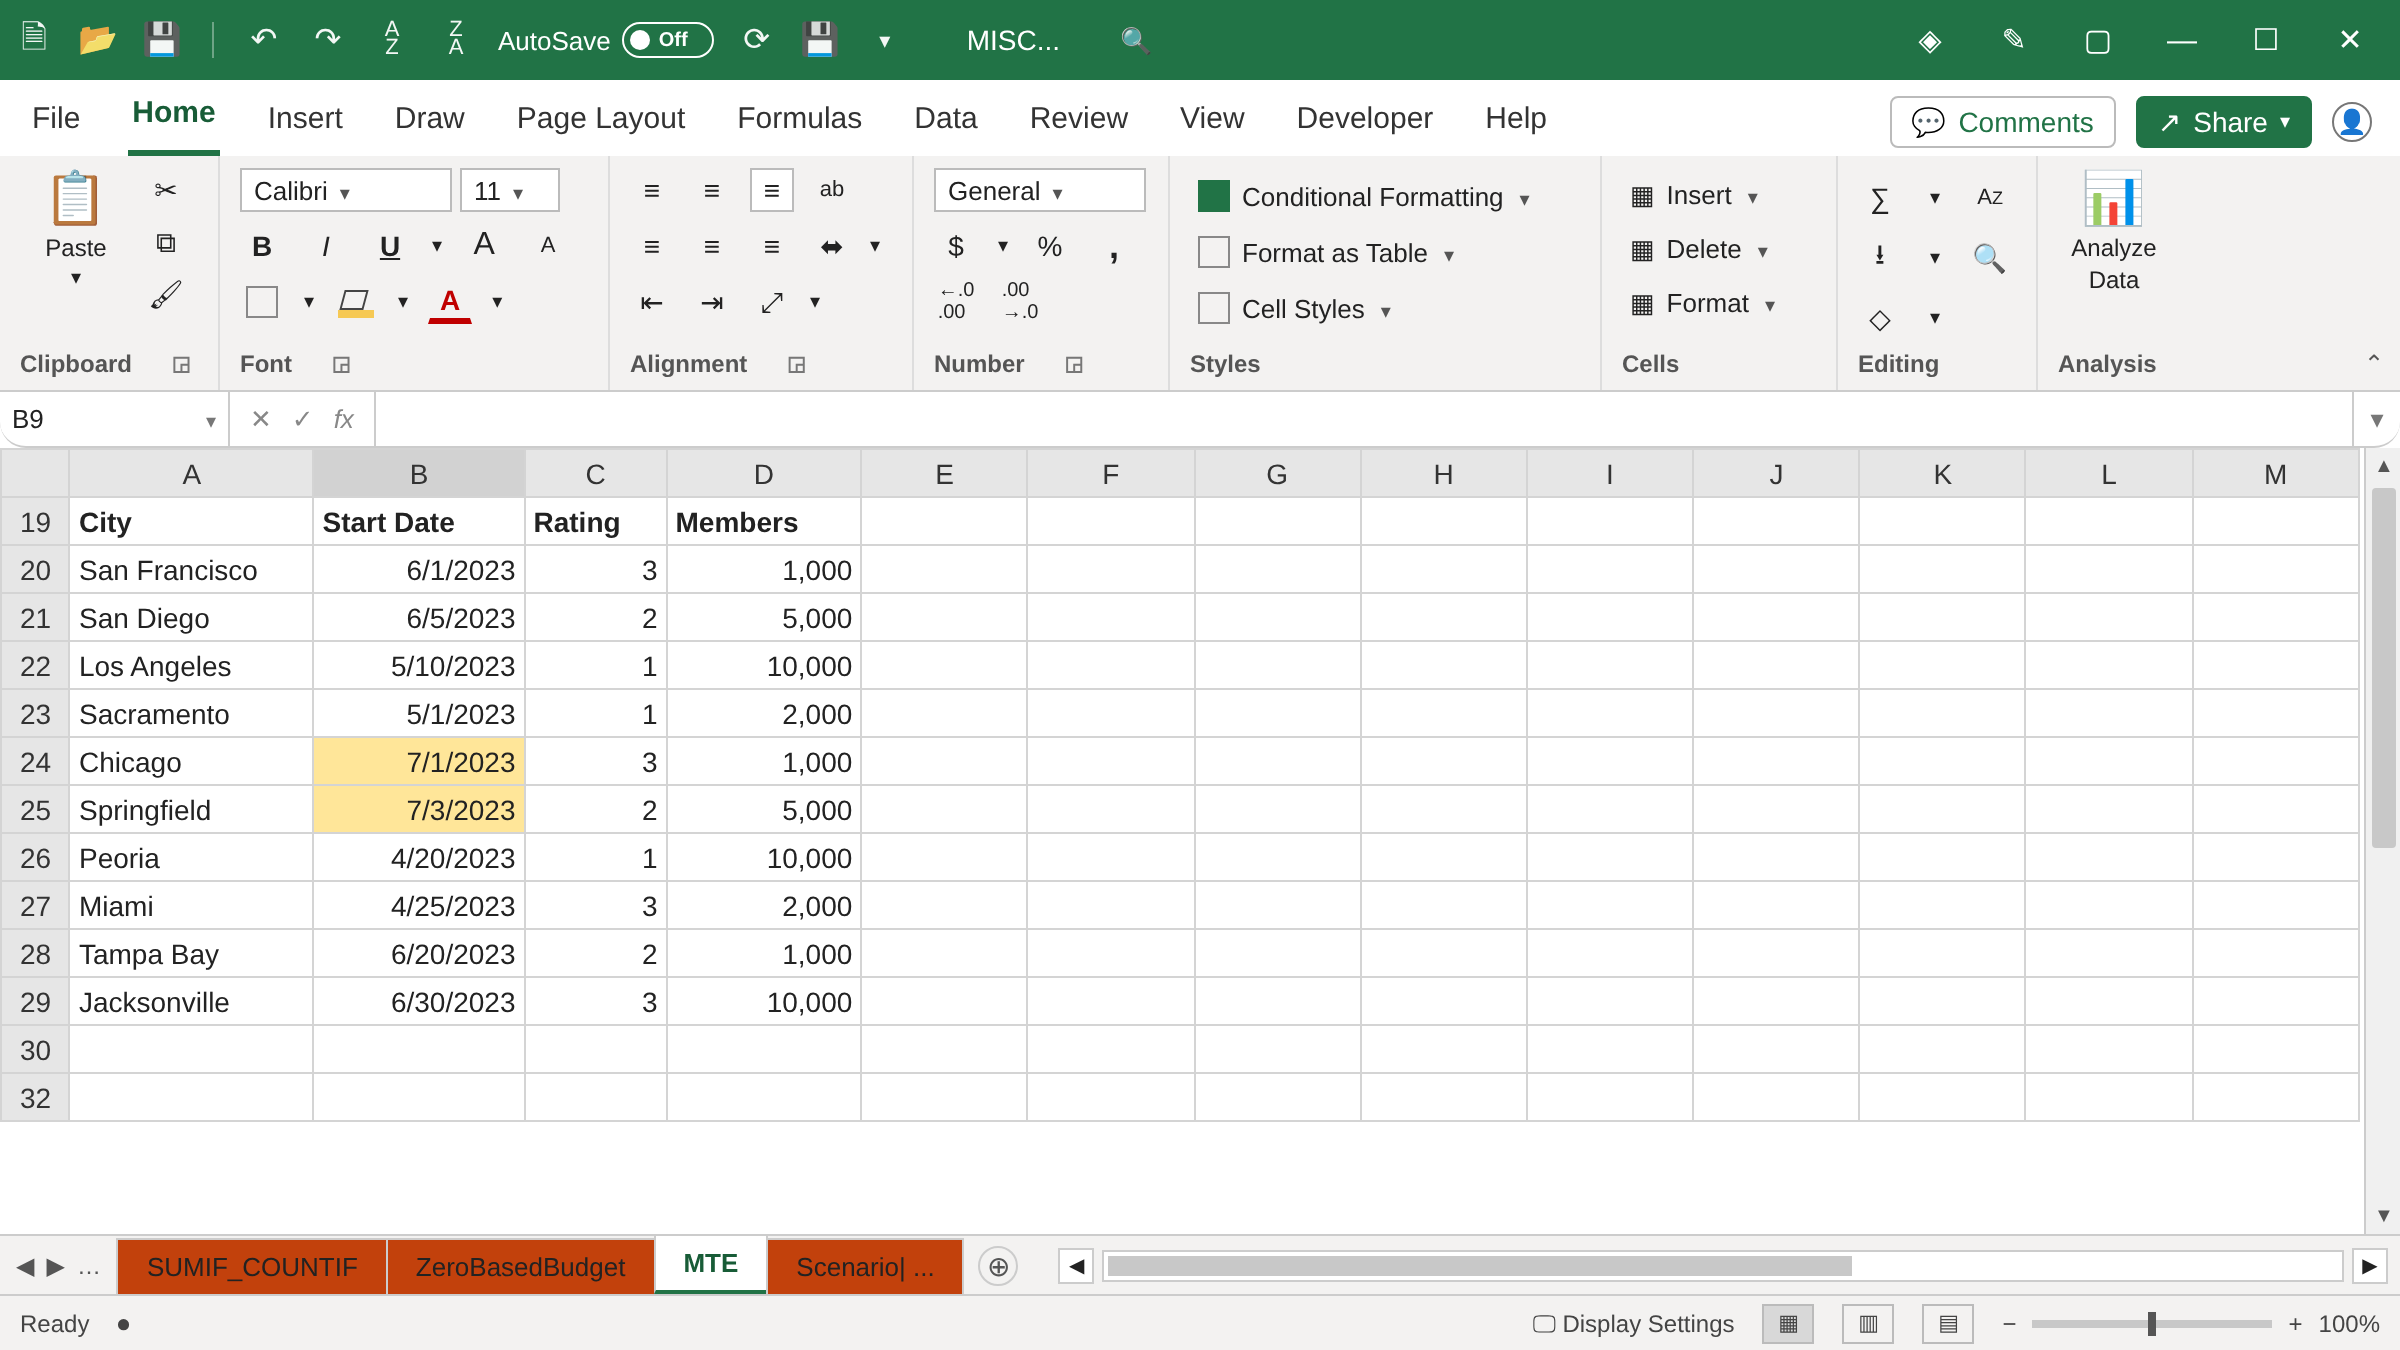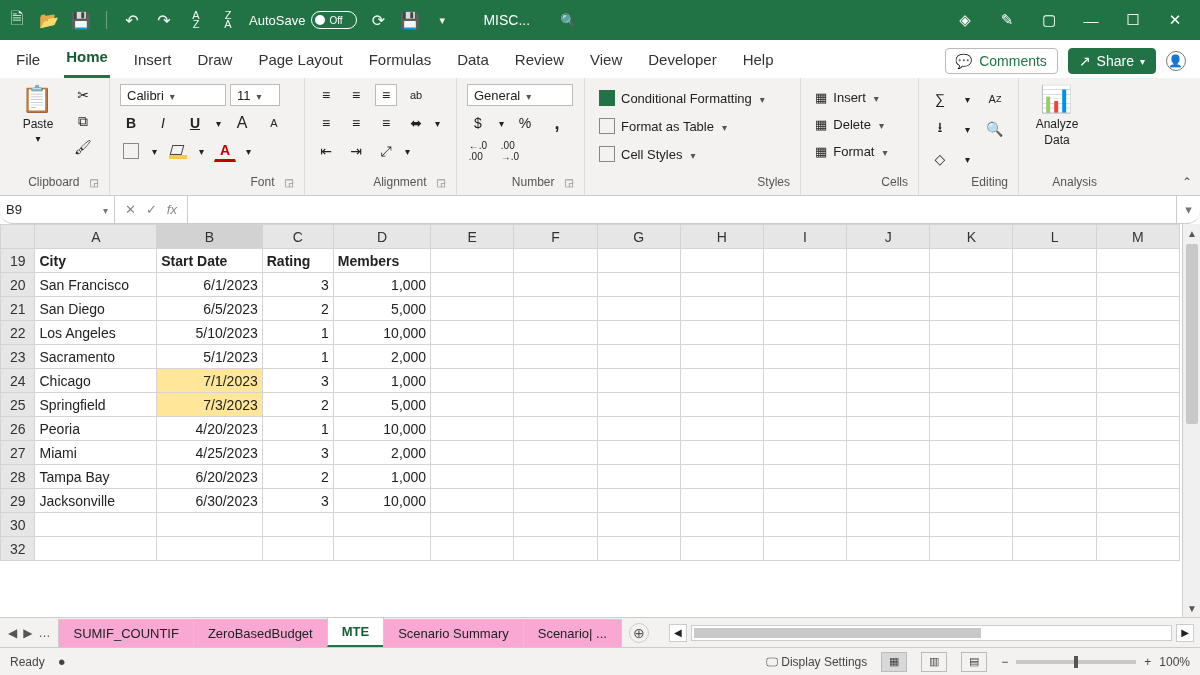--- a/index.html
+++ b/index.html
@@ -4,42 +4,42 @@
 <style>
   * { box-sizing: border-box; margin: 0; padding: 0; font-family: "Segoe UI", Arial, sans-serif; }
   body { width: 1200px; height: 675px; background: #fff; overflow: hidden; font-size: 13px; color: #222; }
 
   
   .titlebar { background: #217346; height: 40px; display: flex; align-items: center; color: #fff; padding: 0 6px; }
   .titlebar .qat { display: flex; align-items: center; gap: 10px; }
   .titlebar .qat .ico { width: 22px; height: 22px; display: flex; align-items: center; justify-content: center; font-size: 16px; opacity: .95; }
   .titlebar .qat .sep { width: 1px; height: 18px; background: rgba(255,255,255,.35); margin: 0 4px; }
   .autosave { display: flex; align-items: center; gap: 6px; font-size: 13px; }
-  .autosave .toggle { width: 46px; height: 18px; border: 1px solid #fff; border-radius: 10px; display: flex; align-items: center; padding-left: 3px; gap: 4px; font-size: 10px; }
+  .autosave .toggle { width: 46px; height: 18px; border: 1px solid #fff; border-radius: 10px; display: flex; align-items: center; padding-left: 3px; gap: 4px; font-size: 10px; font-weight: bold; }
   .autosave .toggle .knob { width: 10px; height: 10px; border-radius: 50%; background: #fff; }
   .titlebar .doctitle { margin-left: 30px; font-size: 14px; }
   .titlebar .search { margin-left: 20px; opacity: .9; }
   .titlebar .spacer { flex: 1; }
   .titlebar .win { display: flex; gap: 20px; align-items: center; padding-right: 8px; }
   .titlebar .win .ico { width: 22px; height: 22px; display:flex; align-items:center; justify-content:center; font-size:15px; }
 
   
   .tabstrip { background: #fff; height: 38px; display: flex; align-items: flex-end; padding: 0 14px; gap: 22px; border-bottom: 0; }
   .tabstrip .tab { font-size: 15px; padding: 8px 2px 10px; color: #333; cursor: default; }
   .tabstrip .tab.active { color: #185c37; font-weight: 600; border-bottom: 3px solid #217346; }
   .tabstrip .right { margin-left: auto; display: flex; gap: 10px; align-items: center; padding-bottom: 4px; }
   .pillbtn { border: 1px solid #bbb; border-radius: 4px; padding: 4px 10px; display: flex; align-items: center; gap: 6px; font-size: 14px; color: #217346; background:#fff; }
   .sharebtn { background: #217346; color: #fff; border-color: #217346; }
   .tabstrip .persona { width: 20px; height: 20px; border: 1px solid #777; border-radius: 50%; display:flex; align-items:center; justify-content:center; font-size:12px;}
 
   
   .ribbon { background: #f3f2f1; height: 118px; display: flex; border-bottom: 1px solid #ccc; position: relative; }
   .group { border-right: 1px solid #ddd; padding: 4px 10px 2px; display: flex; flex-direction: column; }
   .group .body { flex: 1; display: flex; align-items: flex-start; gap: 6px; padding-top: 2px; }
-  .group .label { text-align: center; font-size: 12px; color: #555; padding: 2px 0 4px; display:flex; justify-content:flex-end; align-items:center; gap:10px;}
+  .group .label { text-align: center; font-size: 12px; color: #555; padding: 2px 0 4px; display:flex; justify-content:flex-start; align-items:center; gap:20px;font-weight:bold;}
   .group .label .dlg { font-size: 10px; color: #777; }
   .vstack { display: flex; flex-direction: column; gap: 4px; }
   .hstack { display: flex; align-items: center; gap: 4px; }
   .smbtn { min-width: 22px; height: 22px; display:flex; align-items:center; justify-content:center; border: 1px solid transparent; font-size: 14px; }
   .smbtn.box { border-color:#bbb; background:#fff; }
   .combo { height: 22px; border:1px solid #bbb; background:#fff; display:flex; align-items:center; padding: 0 4px 0 6px; font-size: 13px; gap:6px; }
   .combo .caret::after { content:"▾"; font-size:10px; color:#555; }
   .bigbtn { display:flex; flex-direction:column; align-items:center; justify-content:center; gap:2px; width: 56px; font-size:12px; }
   .bigbtn .glyph { font-size: 26px; }
   .ribbtn { display:flex; align-items:center; gap:6px; padding: 2px 4px; font-size: 13px; white-space: nowrap; }
@@ -78,21 +78,21 @@
   .hl { background: #ffe699 !important; }
   .vscroll { width:18px; background:#f0f0f0; border-left:1px solid #ccc; position:relative;}
   .vscroll .up, .vscroll .dn { position:absolute; left:0; width:18px; height:18px; display:flex; align-items:center; justify-content:center; font-size:10px; color:#555;}
   .vscroll .up{top:0;} .vscroll .dn{bottom:0;}
   .vscroll .thumb{position:absolute; left:3px; top:20px; width:12px; height:180px; background:#c8c8c8; border-radius:2px;}
 
   
   .sheetbar { height: 30px; border-top:1px solid #ccc; display:flex; align-items:stretch; background:#f3f2f1;}
   .sheetbar .nav { display:flex; align-items:center; gap:6px; padding:0 8px; color:#555; font-size:12px;}
   .sheetbar .tabs { display:flex; align-items:flex-end; }
-  .sheetbar .stab { padding: 6px 14px; border:1px solid #ccc; border-bottom:none; background:#f9a8d4; font-size:13px; margin-right:-1px;}
+  .sheetbar .stab { padding: 6px 14px; border:1px solid #ccc; border-bottom:none; background:#c2410c; font-size:13px; margin-right:-1px;}
   .sheetbar .stab.active { background:#fff; border-bottom:2px solid #217346; color:#185c37; font-weight:600;}
   .sheetbar .addtab { width:26px; display:flex; align-items:center; justify-content:center; color:#555; border:1px solid #ccc; border-radius:50%; height:20px; width:20px; align-self:center; margin-left:8px; font-size:14px;}
   .sheetbar .hscroll { flex:1; display:flex; align-items:center; padding:0 6px 0 20px; }
   .sheetbar .hscroll .track { flex:1; height:16px; background:#fff; border:1px solid #ccc; position:relative; margin: 0 4px;}
   .sheetbar .hscroll .thumb { position:absolute; left:2px; top:2px; height:10px; width:60%; background:#c8c8c8;}
   .sheetbar .hscroll .arrow{ width:18px; height:18px; border:1px solid #ccc; display:flex; align-items:center; justify-content:center; font-size:10px; background:#fff;}
 
   
   .status { height: 28px; background:#f3f2f1; border-top:1px solid #ccc; display:flex; align-items:center; padding: 0 10px; font-size:12px; color:#444; gap:14px;}
   .status .spacer{flex:1;}
@@ -616,21 +616,20 @@
 <div class="sheetbar">
   <div class="nav">
     <span>◀</span>
     <span>▶</span>
     <span>…</span>
   </div>
   <div class="tabs" id="sheet-tabs">
       <div class="stab">SUMIF_COUNTIF</div>
       <div class="stab">ZeroBasedBudget</div>
       <div class="stab active">MTE</div>
-      <div class="stab">Scenario Summary</div>
       <div class="stab">Scenario| ...</div>
     </div>
   <div class="addtab">⊕</div>
   <div class="hscroll">
     <div class="arrow">◀</div>
     <div class="track">
         <div class="thumb"></div>
       </div>
     <div class="arrow">▶</div>
   </div>

